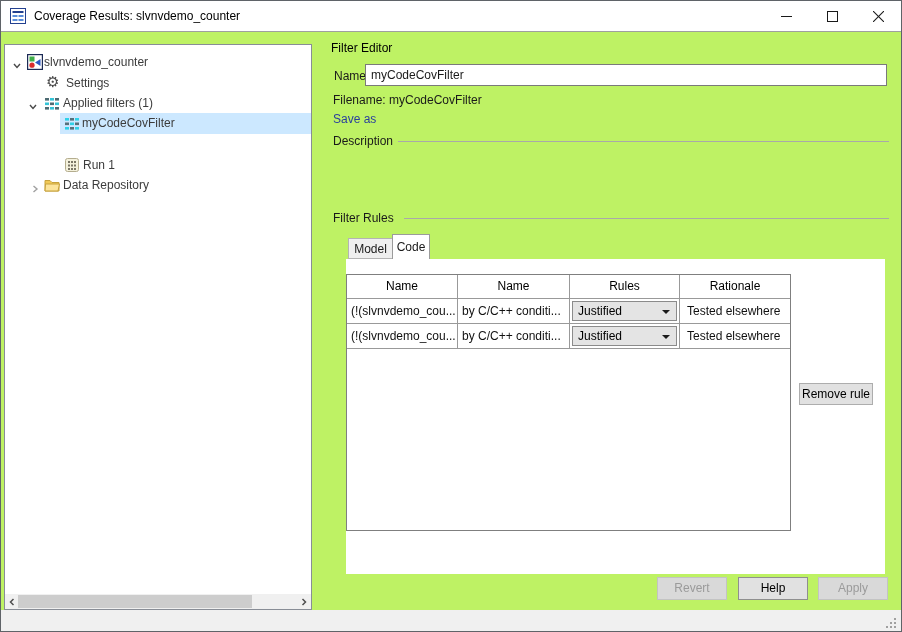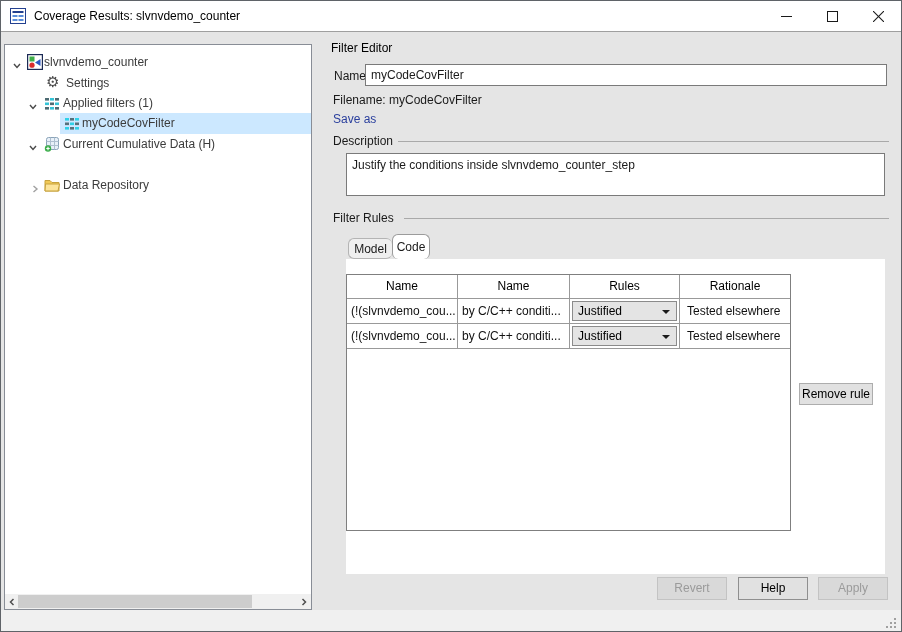--- a/index.html
+++ b/index.html
@@ -1,19 +1,19 @@
 <!DOCTYPE html>
 <html><head>
 <meta charset="utf-8">
 <style>
   * { box-sizing: border-box; margin: 0; padding: 0; }
   html,body { background:#ffffff; }
   body { font-family:"Liberation Sans", sans-serif; font-size:12px; color:#1a1a1a; }
 
-  .window { position:relative; width:902px; height:632px; background:#e5e5e5;
+  .window { position:relative; width:902px; height:632px; background:#bef264;
             border:1px solid #5f6368; overflow:hidden; }
 
   
   .titlebar { position:absolute; left:0; top:0; width:100%; height:31px; background:#ffffff;
               border-bottom:1px solid #9f9f9f; display:flex; align-items:center; }
   .app-icon { margin-left:9px; width:16px; height:16px; flex:0 0 auto; }
   .title-text { margin-left:8px; color:#000; }
   .win-controls { position:absolute; right:0; top:0; height:30px; display:flex; }
   .win-btn { width:46px; height:30px; display:flex; align-items:center; justify-content:center; }
 
@@ -38,21 +38,21 @@
   .lbl { position:absolute; color:#1a1a1a; white-space:nowrap; }
   .name-input { position:absolute; left:364px; top:63px; width:522px; height:22px;
                 border:1px solid #7a7a7a; background:#fff; padding:0 5px;
                 font:12px "Liberation Sans", sans-serif; color:#1a1a1a; }
   .link { position:absolute; color:#2a3f9d; cursor:pointer; }
   .group-line { position:absolute; height:1px; background:#a9a9a9; }
   .desc-box { position:absolute; left:345px; top:152px; width:539px; height:43px;
               border:1px solid #7a7a7a; background:#fff; resize:none; overflow:hidden;
               padding:4px 5px; font:12px "Liberation Sans", sans-serif; color:#1a1a1a; }
 
-  .tab { position:absolute; text-align:center;border-radius:6px; }
+  .tab { position:absolute; text-align:center; }
   .tab-model { left:347px; top:237px; width:44px; height:21px; line-height:20px;
                background:#efefef; border:1px solid #b4b4b4; border-right:none; }
   .tab-code { left:391px; top:233px; width:38px; height:25px; line-height:24px;
               background:#ffffff; border:1px solid #9b9b9b; border-bottom:none; }
   .tab-page { position:absolute; left:345px; top:258px; width:539px; height:315px; background:#ffffff; }
 
   .rules-table { position:absolute; left:345px; top:273px; width:445px; height:257px;
                  border:1px solid #7f7f7f; background:#fff; }
   .thead { display:grid; grid-template-columns:111px 112px 110px 110px; height:24px; }
   .th { border-right:1px solid #999; border-bottom:1px solid #999; text-align:center;
@@ -166,35 +166,37 @@
           <rect x="1" y="4.5" width="4" height="2.6" fill="#57707a"></rect>
             <rect x="6" y="4.5" width="4" height="2.6" fill="#2fd1e8"></rect>
             <rect x="11" y="4.5" width="4" height="2.6" fill="#57707a"></rect>
           <rect x="1" y="9" width="4" height="2.6" fill="#2fd1e8"></rect>
             <rect x="6" y="9" width="4" height="2.6" fill="#57707a"></rect>
             <rect x="11" y="9" width="4" height="2.6" fill="#2fd1e8"></rect>
         </svg></span>
       <span class="tlabel" style="left:77px">myCodeCovFilter</span>
     </div>
 
-    <div class="trow" style="top:89px">
-      <span class="chev" style="left:23px">
-        <svg width="10" height="10">
-            <polyline points="2,3 5,6.5 8,3" fill="none" stroke="#4a4a4a" stroke-width="1.4"></polyline>
-          </svg></span>
-      <span class="ticon" style="left:39px;top:2px">
-        <svg width="16" height="16" viewBox="0 0 16 16">
-          <rect x="2.5" y="1.5" width="12" height="12" rx="2" fill="#e8f0f8" stroke="#8aa3b8"></rect>
-          <path d="M2.5 5.5 H14.5 M2.5 9.5 H14.5 M6.5 1.5 V13.5 M10.5 1.5 V13.5" stroke="#aebfcf" fill="none"></path>
-          <circle cx="4" cy="12.5" r="3.2" fill="#3dae4c"></circle>
-          <path d="M4 10.8 V14.2 M2.3 12.5 H5.7" stroke="#ffffff" stroke-width="1.1" fill="none"></path>
-        </svg></span>
-      <span class="tlabel" style="left:58px">Current Cumulative Data (H)</span>
-    </div>
-
+
+    <div class="trow" style="top:110px">
+      <span class="ticon" style="left:60px;top:3px">
+        <svg width="14" height="14" viewBox="0 0 14 14">
+          <rect x="0.5" y="0.5" width="13" height="13" rx="2" fill="#f4f1dc" stroke="#b4ad8e"></rect>
+          <rect x="3" y="3" width="2" height="2" fill="#7a7666"></rect>
+            <rect x="6" y="3" width="2" height="2" fill="#7a7666"></rect>
+            <rect x="9" y="3" width="2" height="2" fill="#7a7666"></rect>
+          <rect x="3" y="6.5" width="2" height="2" fill="#7a7666"></rect>
+            <rect x="6" y="6.5" width="2" height="2" fill="#7a7666"></rect>
+            <rect x="9" y="6.5" width="2" height="2" fill="#7a7666"></rect>
+          <rect x="3" y="10" width="2" height="2" fill="#7a7666"></rect>
+            <rect x="6" y="10" width="2" height="2" fill="#7a7666"></rect>
+            <rect x="9" y="10" width="2" height="2" fill="#7a7666"></rect>
+        </svg></span>
+      <span class="tlabel" style="left:78px">Run 1</span>
+    </div>
 
     <div class="trow" style="top:130px">
       <span class="chev" style="left:25px">
         <svg width="10" height="10">
             <polyline points="3.5,2 7,5 3.5,8" fill="none" stroke="#a0a0a0" stroke-width="1.4"></polyline>
           </svg></span>
       <span class="ticon" style="left:39px;top:3px">
         <svg width="16" height="14" viewBox="0 0 16 14">
           <path d="M1 2.5 h5 l2 2 h7 v8.5 h-14 z" fill="#f1c956" stroke="#c7a23d"></path>
           <path d="M1.5 6 h14 l-1.5 7 h-13 z" fill="#fce49a" stroke="#c7a23d"></path>
@@ -220,21 +222,20 @@
   <div class="fe-heading">Filter Editor</div>
 
   <span class="lbl" style="left:333px;top:68px">Name</span>
   <input class="name-input" type="text" value="myCodeCovFilter" style="">
 
   <span class="lbl" style="left:332px;top:92px">Filename: myCodeCovFilter</span>
   <span class="link" style="left:332px;top:111px">Save as</span>
 
   <span class="lbl" style="left:332px;top:133px">Description</span>
   <div class="group-line" style="left:397px;top:140px;width:491px"></div>
-  <textarea class="desc-box" style="">Justify the conditions inside slvnvdemo_counter_step</textarea>
 
   <span class="lbl" style="left:332px;top:210px">Filter Rules</span>
   <div class="group-line" style="left:403px;top:217px;width:485px"></div>
 
   <div class="tab tab-model">Model</div>
   <div class="tab tab-code">Code</div>
   <div class="tab-page"></div>
 
   <div class="rules-table">
     <div class="thead">

